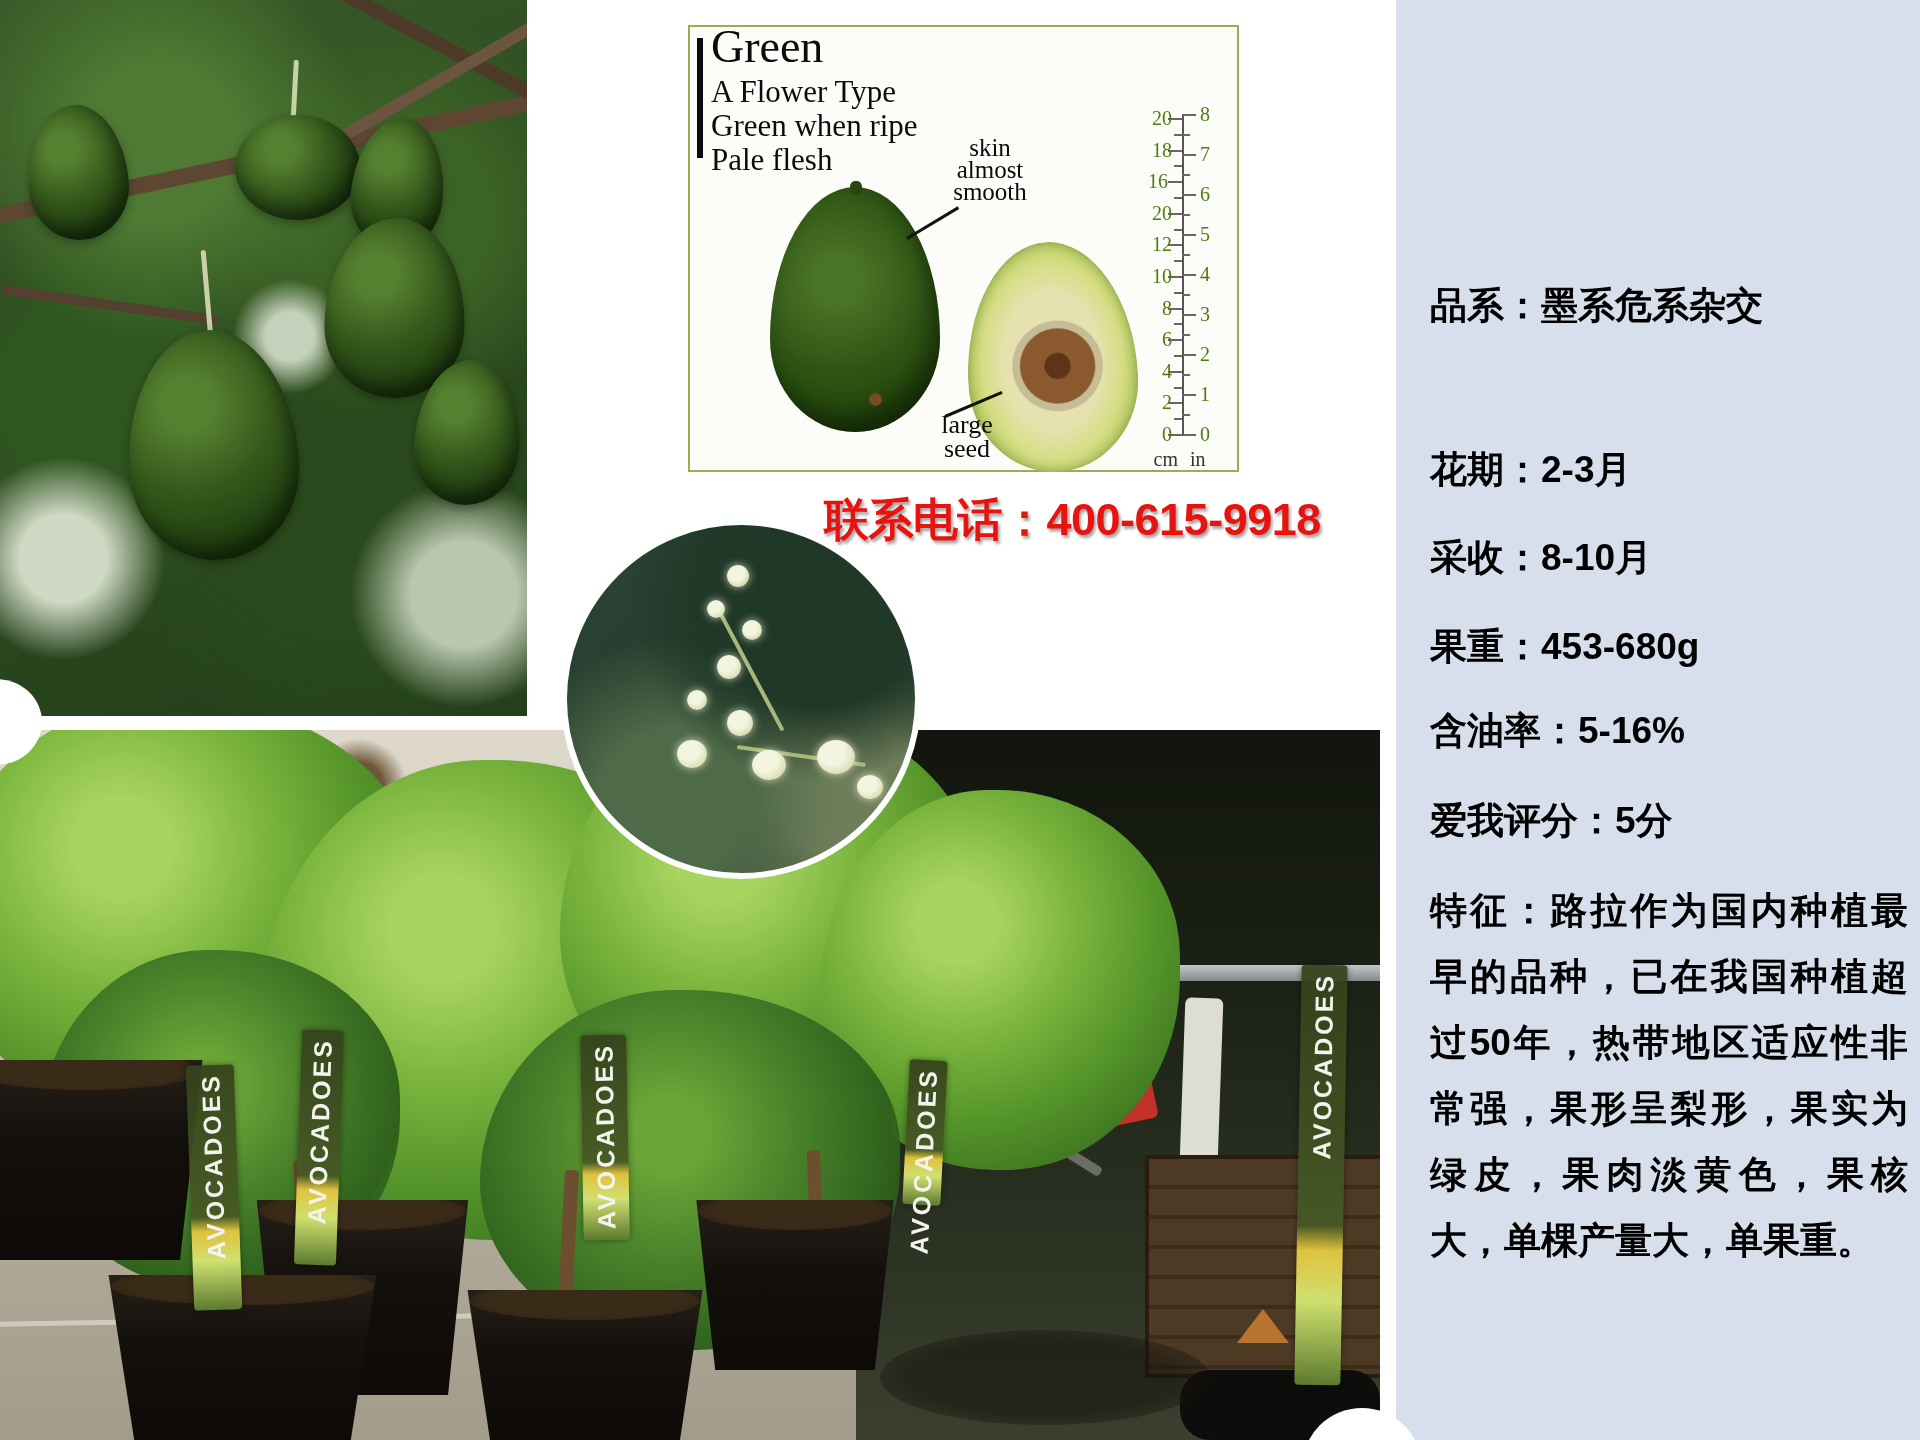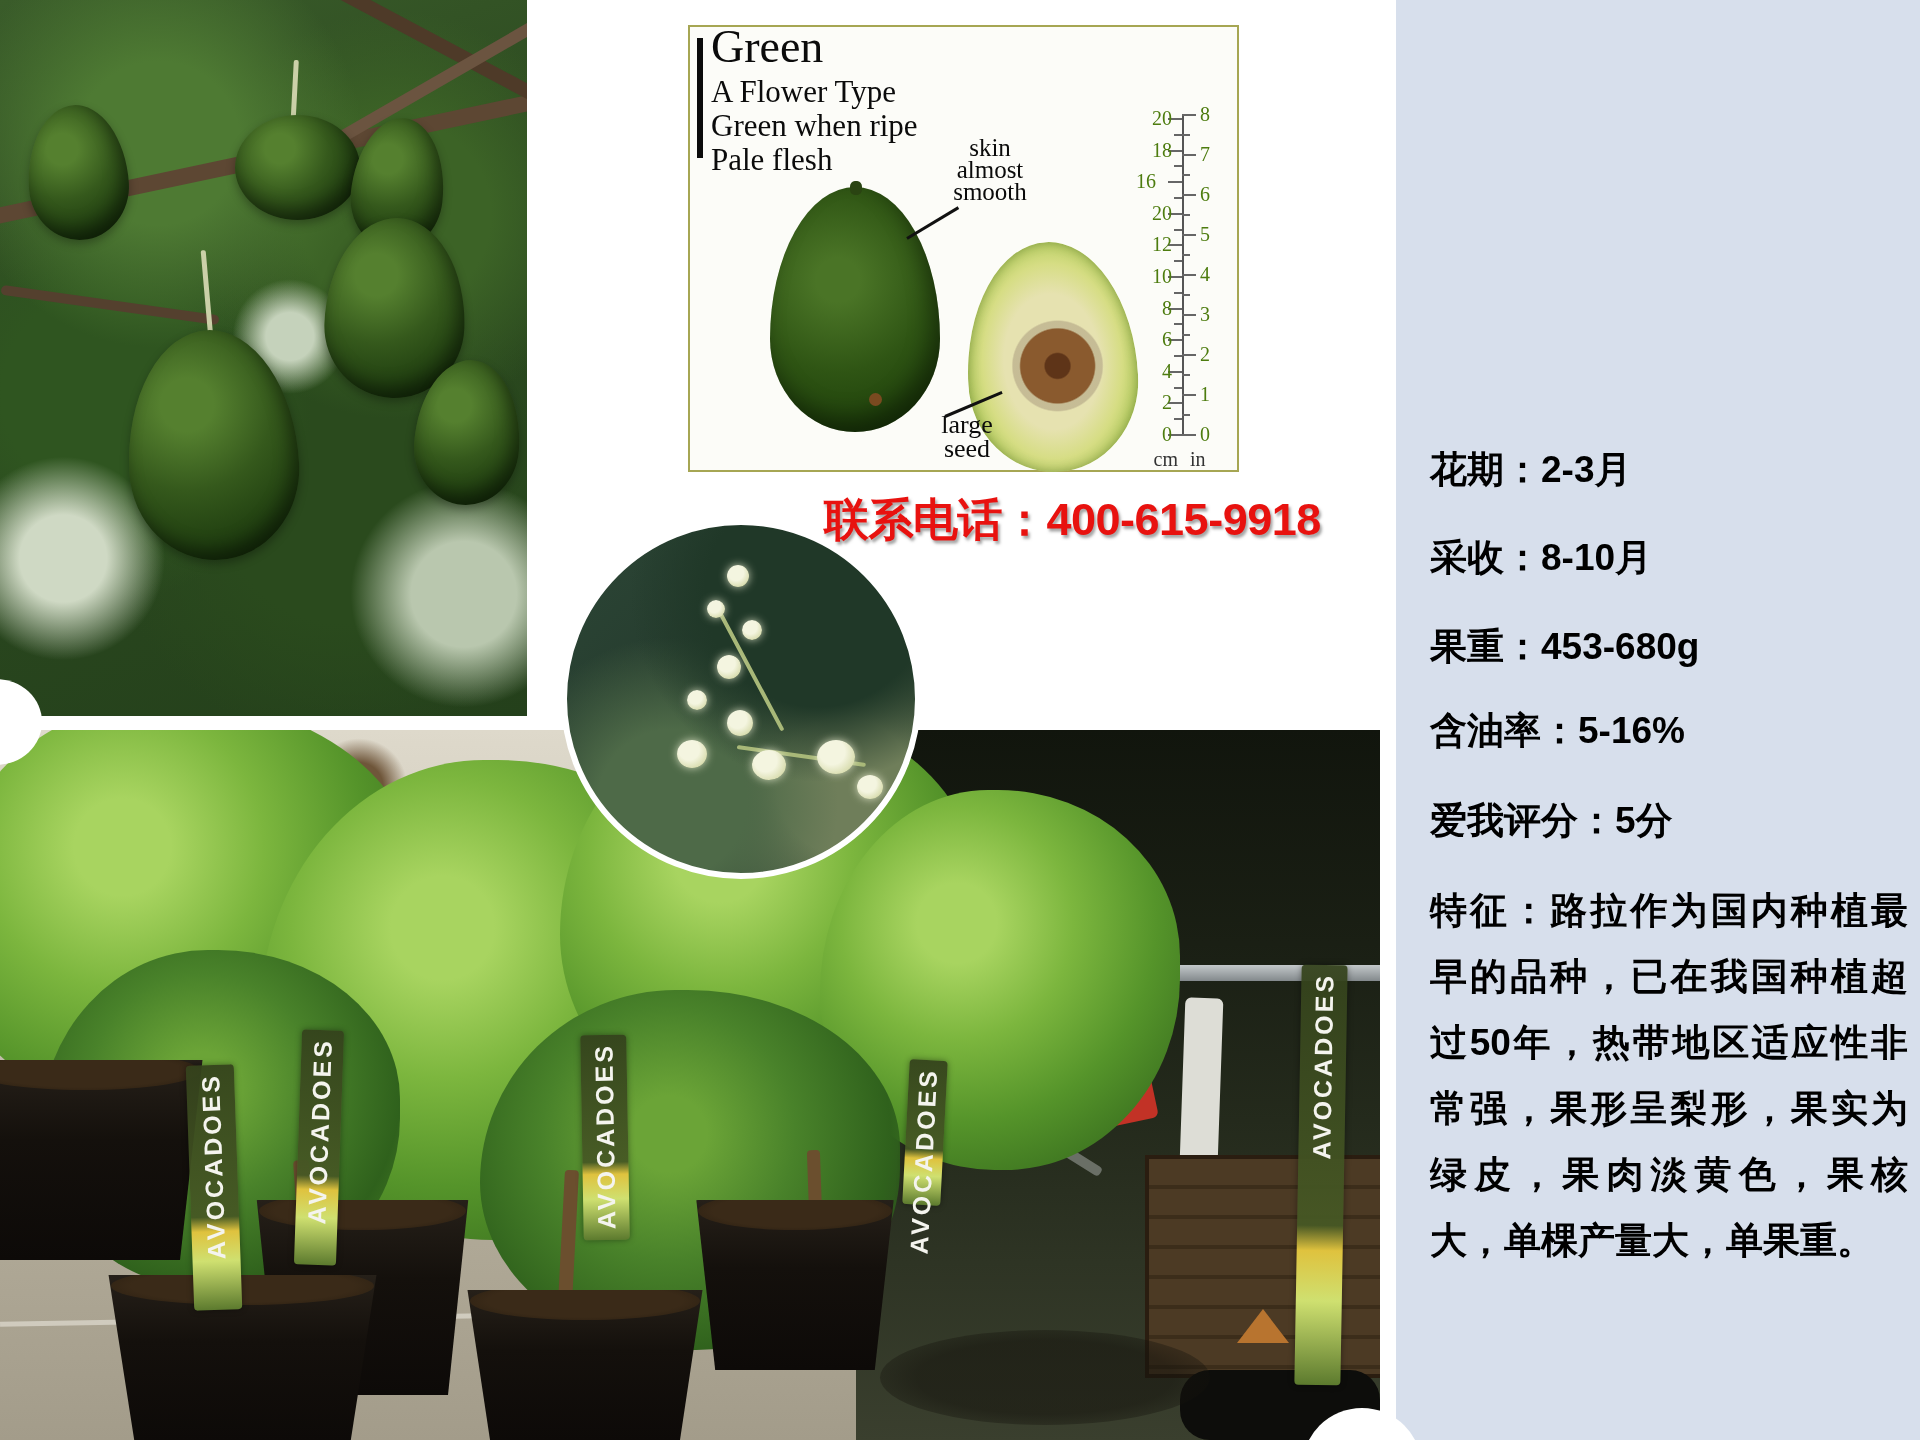--- a/index.html
+++ b/index.html
@@ -242,21 +242,21 @@
     <div class="r-unit r-unit-in">in</div>
   <div class="r-line" style="left: 52px; top: 7px; height: 322px;"></div>
       <div class="r-tick" style="left: 38px; top: 11px; width: 14px;"></div>
       <div class="r-tick" style="left: 44px; top: 26.8px; width: 8px;"></div>
       <div class="r-num" style="right: 68px; top: 0px;">20</div>
       <div class="r-tick" style="left: 38px; top: 42.6px; width: 14px;"></div>
       <div class="r-tick" style="left: 44px; top: 58.4px; width: 8px;"></div>
       <div class="r-num" style="right: 68px; top: 31.6px;">18</div>
       <div class="r-tick" style="left: 38px; top: 74.2px; width: 14px;"></div>
       <div class="r-tick" style="left: 44px; top: 90px; width: 8px;"></div>
-      <div class="r-num" style="right: 84px; top: 63.2px;">16</div>
+      <div class="r-num" style="right: 72px; top: 63.2px;">16</div>
       <div class="r-tick" style="left: 38px; top: 105.8px; width: 14px;"></div>
       <div class="r-tick" style="left: 44px; top: 121.6px; width: 8px;"></div>
       <div class="r-num" style="right: 68px; top: 94.8px;">20</div>
       <div class="r-tick" style="left: 38px; top: 137.4px; width: 14px;"></div>
       <div class="r-tick" style="left: 44px; top: 153.2px; width: 8px;"></div>
       <div class="r-num" style="right: 68px; top: 126.4px;">12</div>
       <div class="r-tick" style="left: 38px; top: 169px; width: 14px;"></div>
       <div class="r-tick" style="left: 44px; top: 184.8px; width: 8px;"></div>
       <div class="r-num" style="right: 68px; top: 158px;">10</div>
       <div class="r-tick" style="left: 38px; top: 200.6px; width: 14px;"></div>
@@ -298,19 +298,20 @@
       <div class="r-tick" style="left: 52px; top: 307px; width: 8px;"></div>
       <div class="r-num" style="left: 70px; top: 276px;">1</div>
       <div class="r-tick" style="left: 52px; top: 327px; width: 14px;"></div>
       <div class="r-num" style="left: 70px; top: 316px;">0</div>
     </div>
 </div>
 
 <div class="phone">联系电话：400-615-9918</div>
 
 <div class="sidebar">
+  <div class="spec" style="top:284px;">品系：墨系危系杂交</div>
   <div class="spec" style="top:448px;">花期：2-3月</div>
   <div class="spec" style="top:536px;">采收：8-10月</div>
   <div class="spec" style="top:625px;">果重：453-680g</div>
   <div class="spec" style="top:709px;">含油率：5-16%</div>
   <div class="spec" style="top:799px;">爱我评分：5分</div>
   <div class="feature">特征：路拉作为国内种植最早的品种，已在我国种植超过50年，热带地区适应性非常强，果形呈梨形，果实为绿皮，果肉淡黄色，果核大，单棵产量大，单果重。</div>
 </div>
 
 </body></html>

